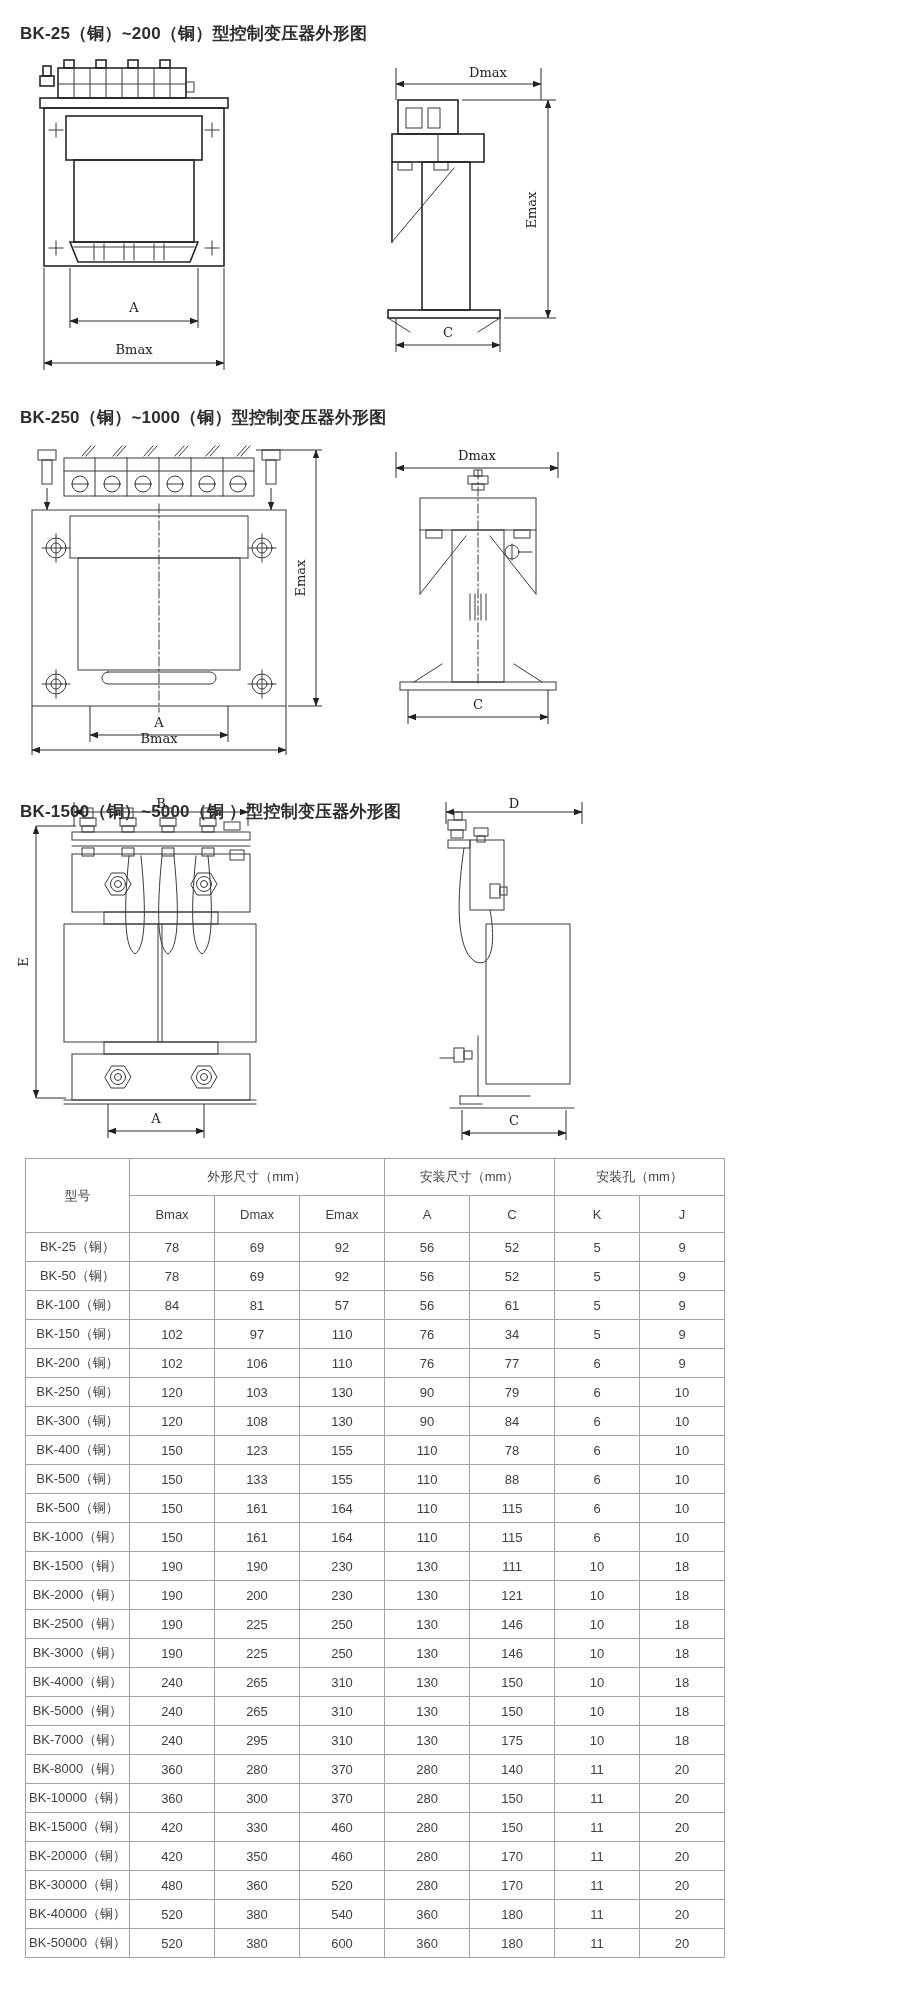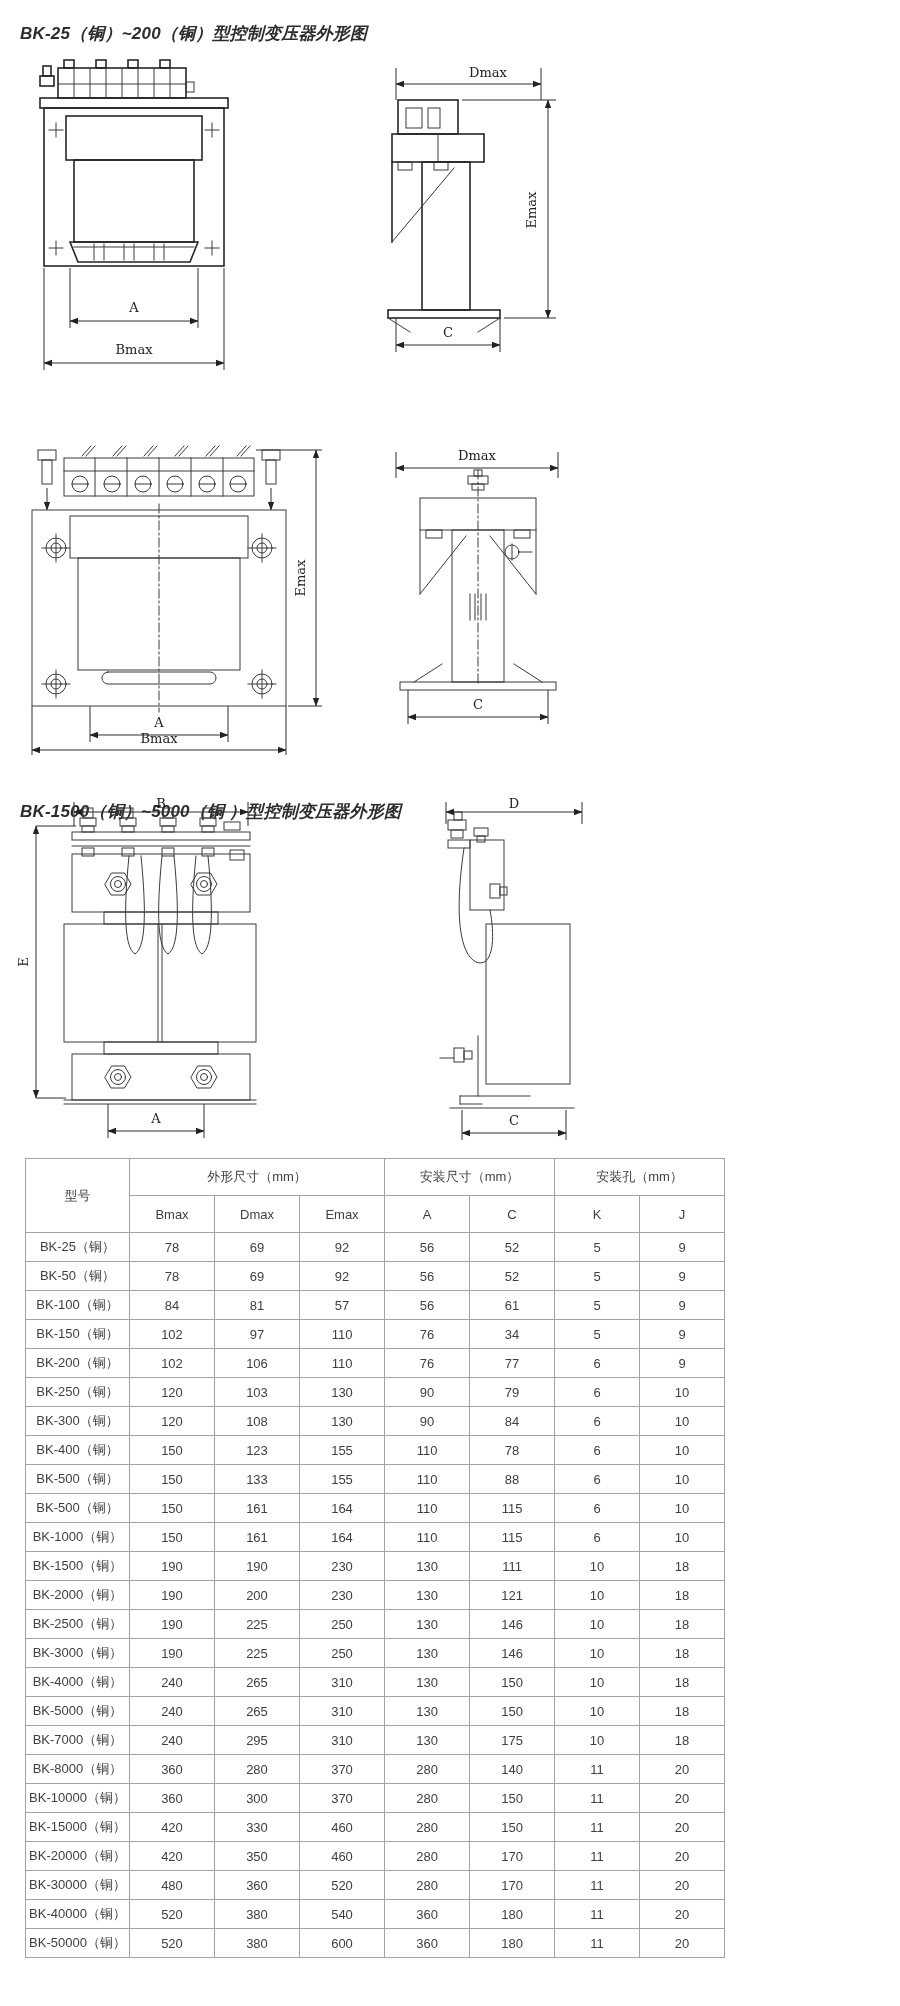--- a/index.html
+++ b/index.html
@@ -1,20 +1,20 @@
 <!DOCTYPE html>
 <html><head>
 <meta charset="utf-8">
 <style>
   html,body{margin:0;padding:0;}
   body{width:900px;height:2006px;background:#ffffff;position:relative;
        font-family:"Liberation Sans","DejaVu Sans",sans-serif;}
   .page{position:absolute;inset:0;background:#fff;overflow:hidden;}
   .sec-title{position:absolute;left:20px;margin:0;font-size:17px;font-weight:700;
-             color:#2d2d2d;letter-spacing:0.2px;white-space:nowrap;font-style:italic;}
+             color:#2d2d2d;letter-spacing:0.2px;white-space:nowrap;}
   #t1{top:22px;} #t2{top:406px;} #t3{top:800px;text-align:right;}
   svg.drw{position:absolute;}
   #d1{left:18px;top:54px;} #d2{left:12px;top:442px;} #d3{left:6px;top:796px;}
   
   .s{fill:none;stroke:#262626;stroke-width:1.6;stroke-linecap:square;}
   .t{fill:none;stroke:#3a3a3a;stroke-width:1;stroke-linecap:square;}
   .dim{fill:none;stroke:#2f2f2f;stroke-width:1;}
   .dash{stroke-dasharray:9 3 2 3;}
   .dlbl{font-family:"DejaVu Serif","Liberation Serif",serif;font-size:13px;fill:#222;}
   
@@ -129,20 +129,21 @@
       </g>
       <g>
         <line class="dim" x1="20" y1="258" x2="20" y2="292"></line>
           <line class="dim" x1="124" y1="258" x2="124" y2="292"></line>
         <line class="dim" x1="20" y1="285" x2="124" y2="285" marker-start="url(#ar)" marker-end="url(#ar)"></line>
         <text class="dlbl" x="72" y="277" text-anchor="middle">C</text>
       </g>
     </g>
   </svg>
 
+  <h2 class="sec-title" id="t2">BK-250（铜）~1000（铜）型控制变压器外形图</h2>
 
   <svg id="d2" class="drw" width="580" height="315" viewBox="0 0 580 315">
 
     <g transform="translate(12,2)">
       <g>
         <line class="t" x1="58" y1="12" x2="67" y2="2"></line>
           <line class="t" x1="62" y1="12" x2="71" y2="2"></line>
         <line class="t" x1="89" y1="12" x2="98" y2="2"></line>
           <line class="t" x1="93" y1="12" x2="102" y2="2"></line>
         <line class="t" x1="120" y1="12" x2="129" y2="2"></line>

